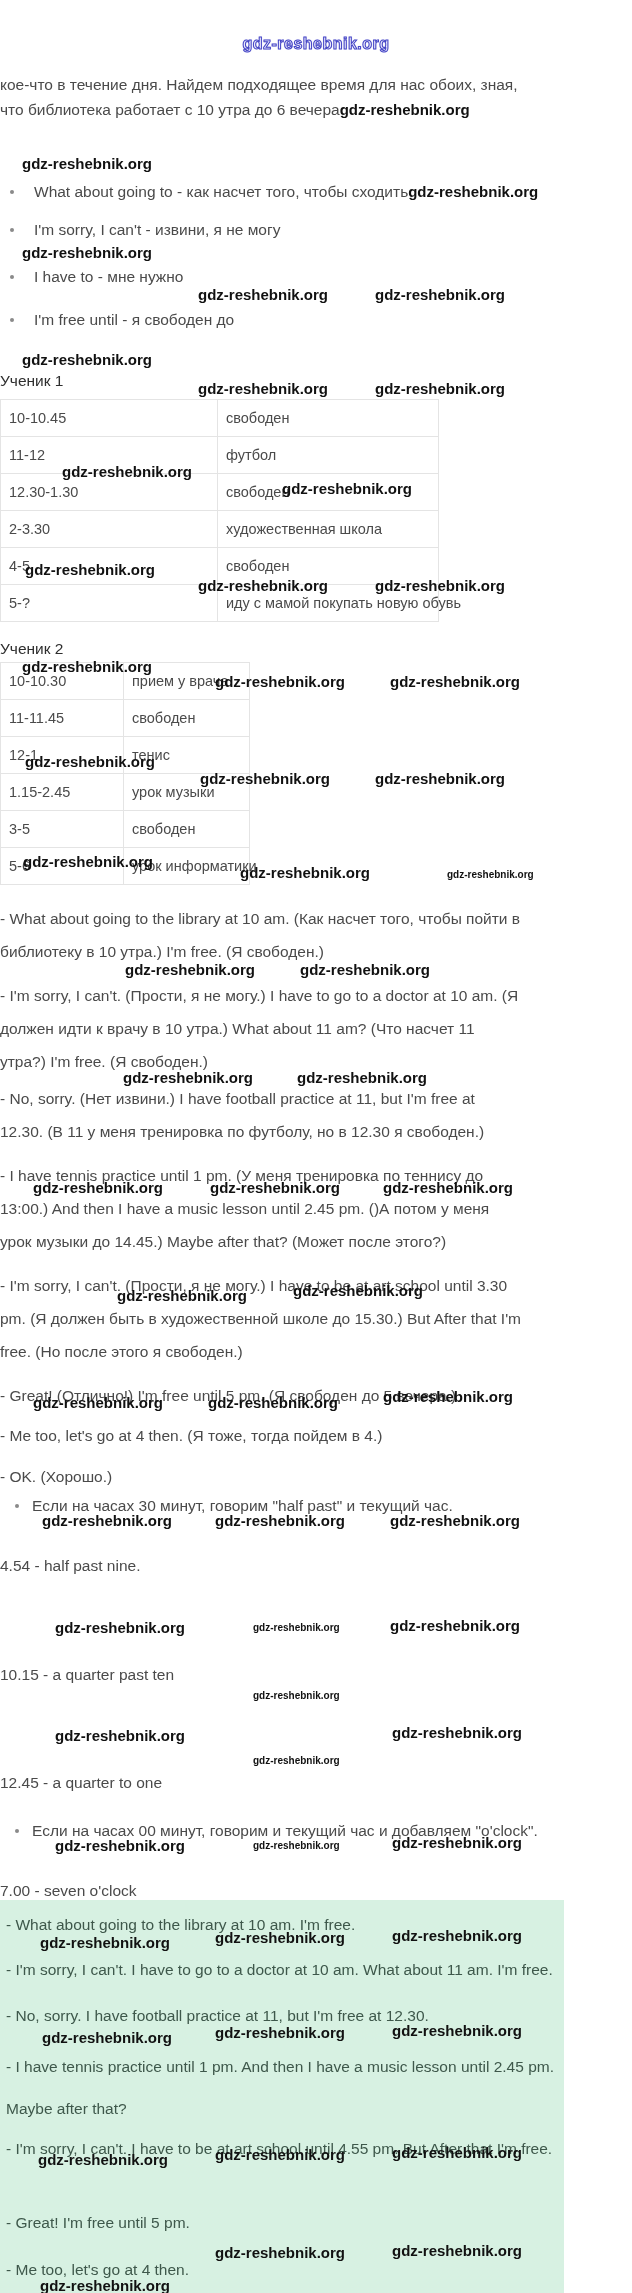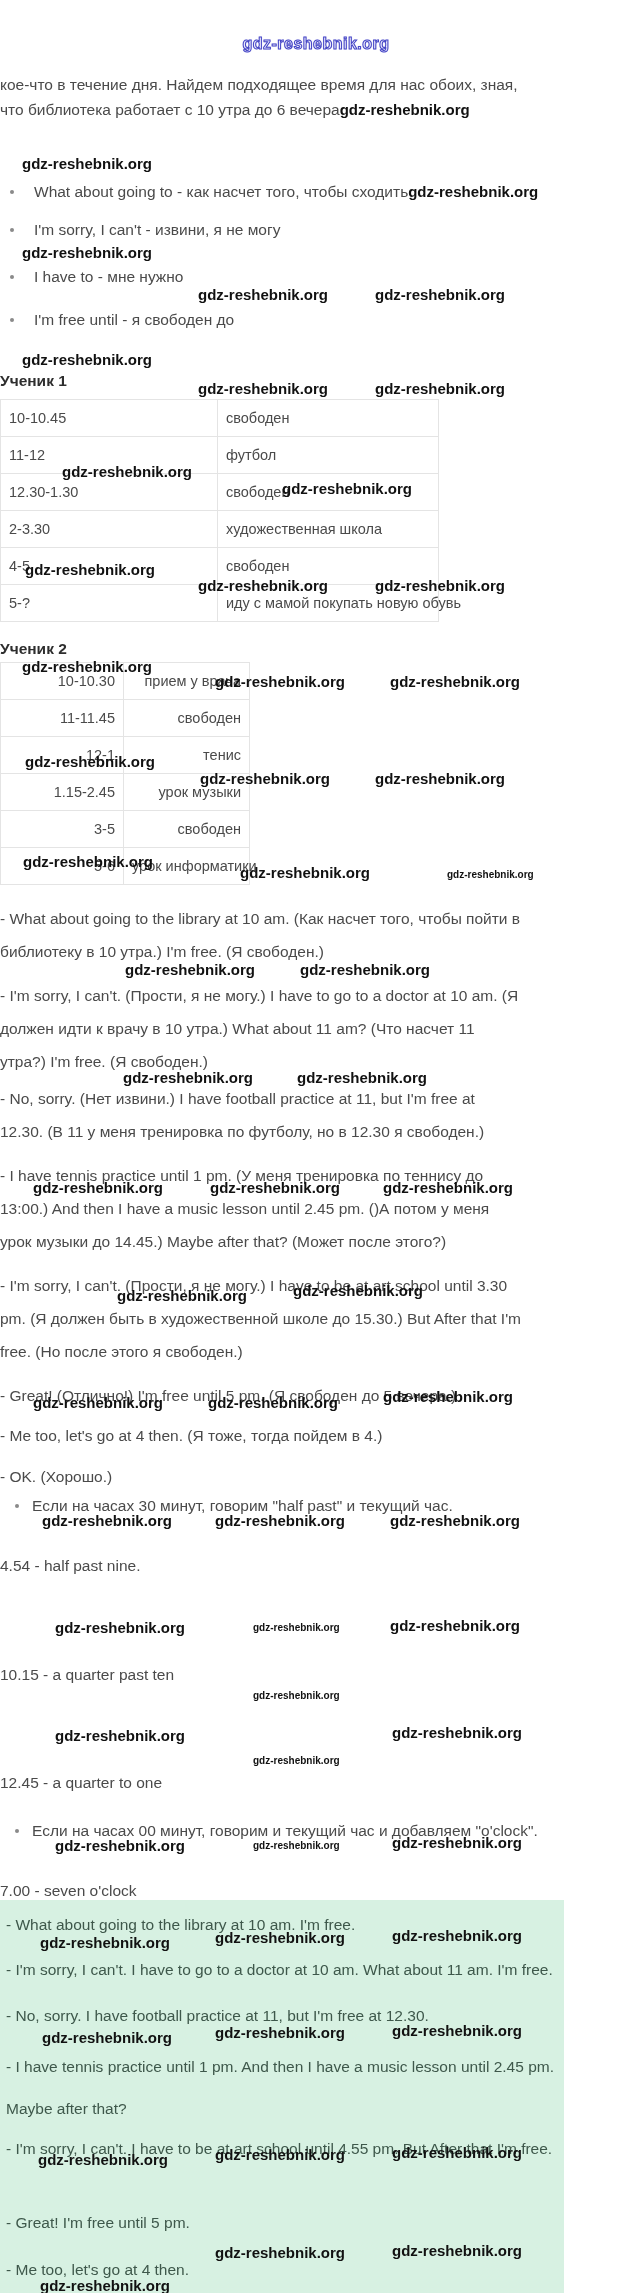--- a/index.html
+++ b/index.html
@@ -24,33 +24,33 @@
     text-shadow:0 0 1px var(--accent-logo,#4646c6);
   }
   .vocab{width:520px;padding-left:34px;font-size:15.5px;line-height:20px;}
   .dot{
     position:absolute;left:10px;top:8px;width:4px;height:4px;border-radius:50%;
     background:#8a8a8a;display:inline-block;
   }
   .rule-dot{left:15px;}
   .rule{width:520px;padding-left:32px;font-size:15.5px;line-height:20px;}
   .example{width:520px;font-size:15.5px;line-height:20px;}
-  .title{font-size:15.5px;font-weight:700;color:#2e2e2e;line-height:18px;}
+  .title{font-size:15.5px;font-weight:400;color:#2e2e2e;line-height:18px;}
   .para{width:522px;font-size:15.5px;line-height:33px;}
   table.sched{
     position:absolute;left:0;border-collapse:collapse;table-layout:fixed;
   }
   table.sched td{
     border:1px solid var(--table-border,#e4e4e4);
     height:36px;padding:0 8px;font-size:14.5px;color:#4a4a4a;
     vertical-align:middle;white-space:nowrap;overflow:visible;
   }
   #table1{top:367px;width:438px;}
   #table1 col.c1{width:217px;} #table1 col.c2{width:221px;}
-  #table2{top:630px;width:249px;text-align:right;}
+  #table2{top:630px;width:249px;}
   #table2 col.c1{width:123px;} #table2 col.c2{width:126px;}
   #answers{
     position:absolute;left:0;top:1868px;width:632px;height:425px;
     background:var(--answer-bg,#d7f1e2);
   }
   .ans-line{
     position:absolute;left:6px;width:618px;
     font-size:15.5px;line-height:20px;color:var(--answer-text,#3e584b);
   }
   .wm, .wm-inline{

